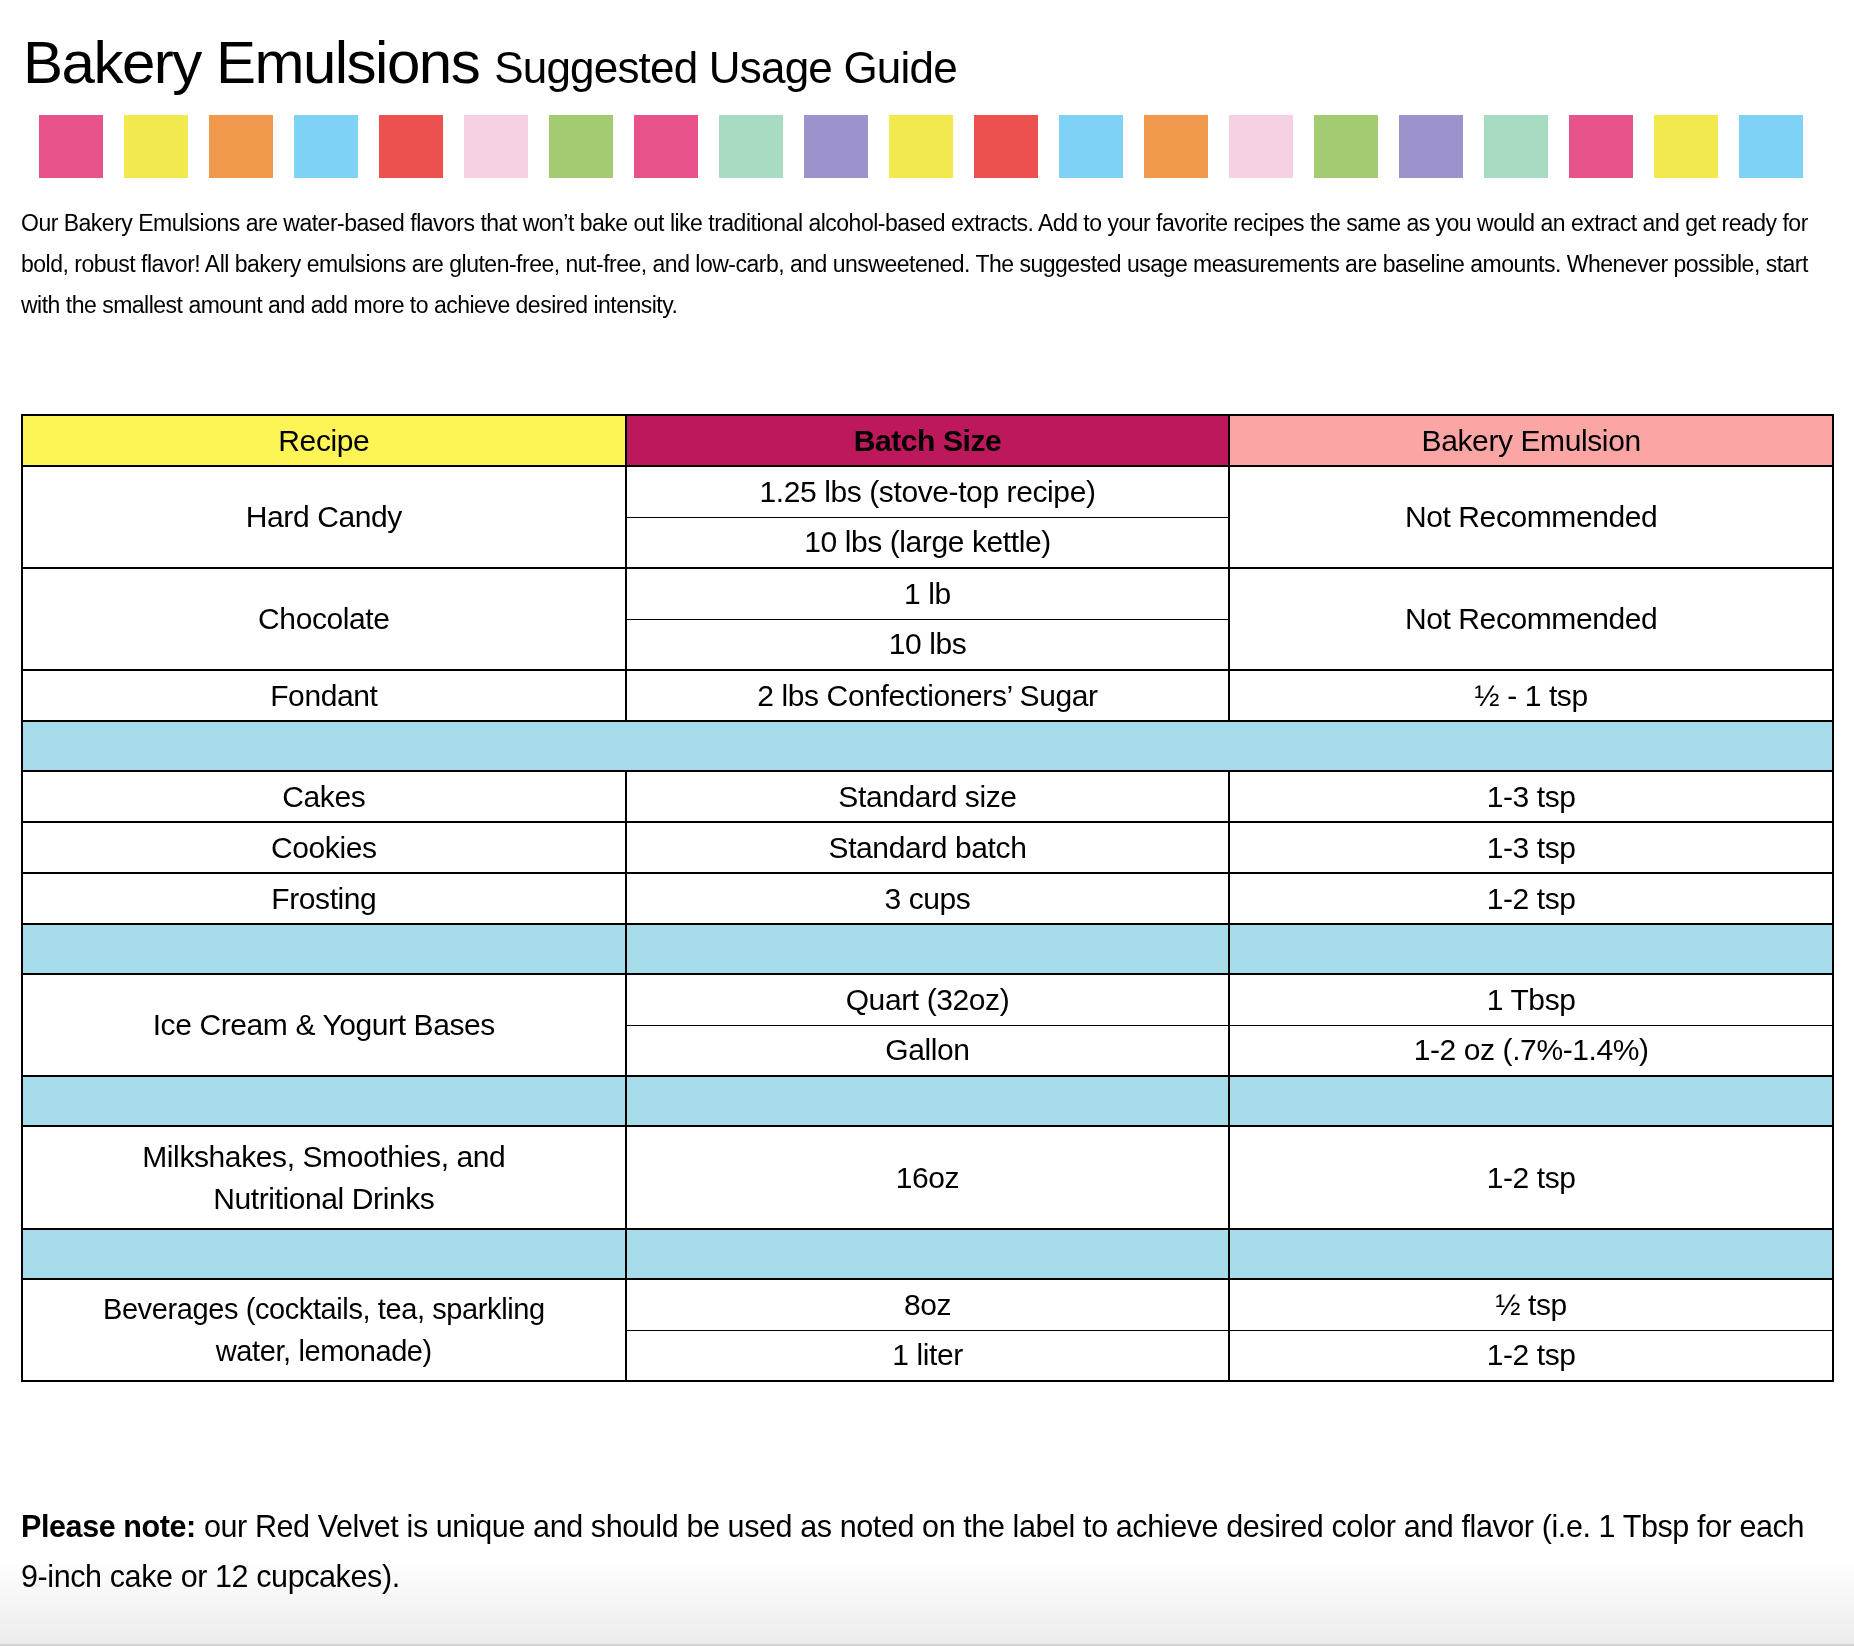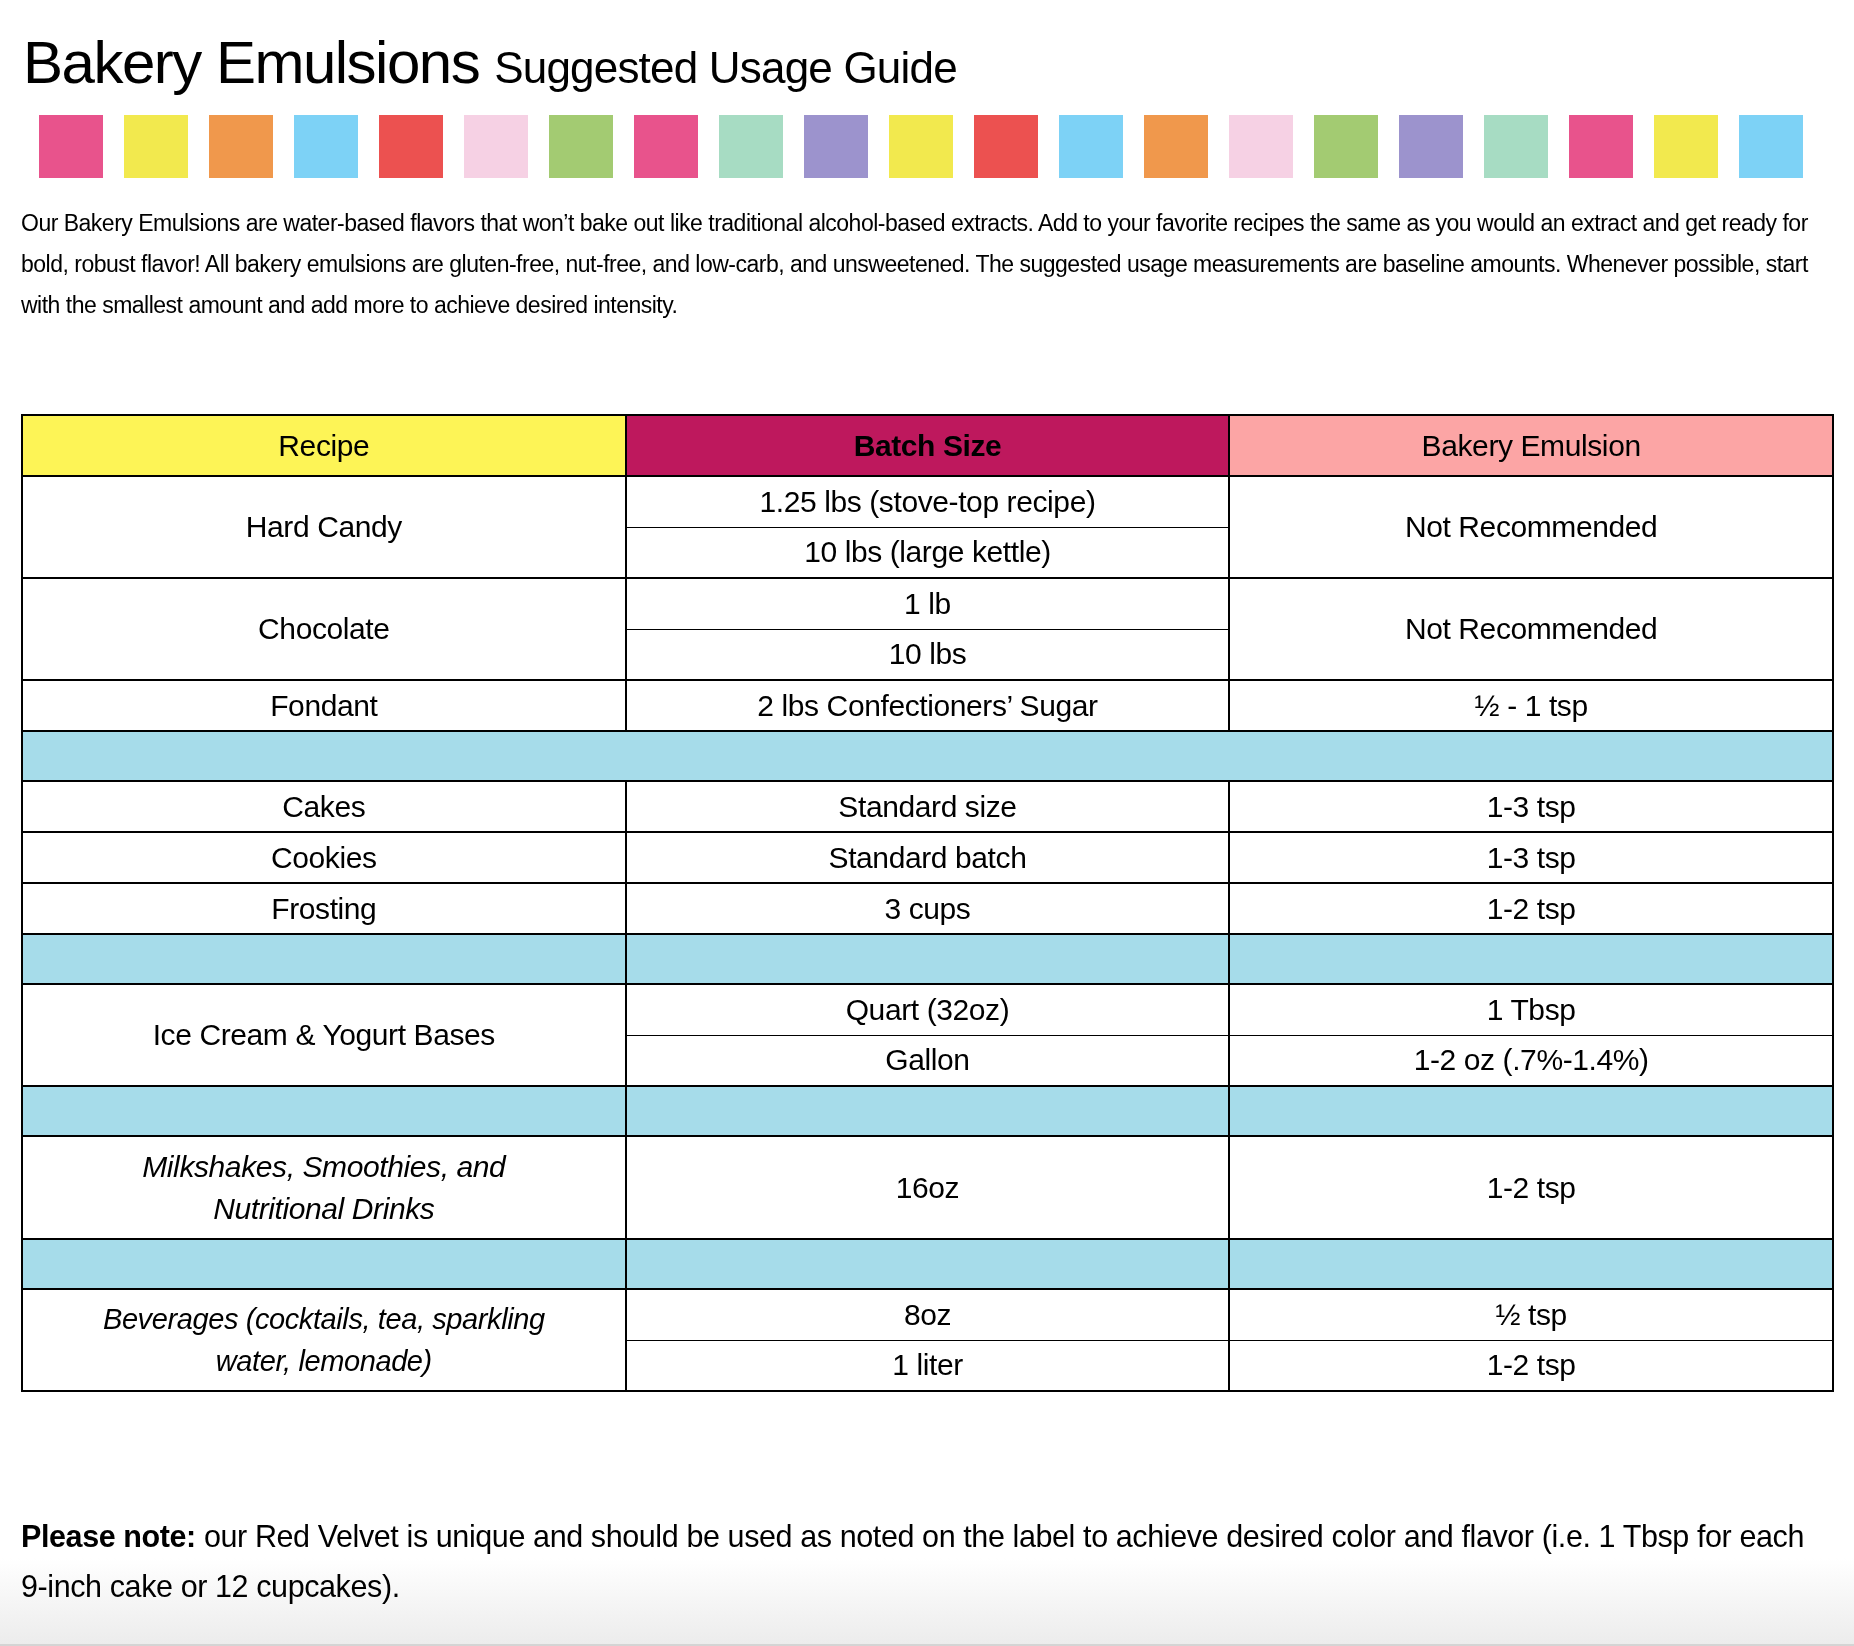--- a/index.html
+++ b/index.html
@@ -42,27 +42,27 @@
   th, td {
     border: 2px solid #000;
     text-align: center;
     vertical-align: middle;
     font-size: 30px;
     font-weight: 400;
     letter-spacing: -0.4px;
     padding: 0;
     overflow: hidden;
   }
-  thead tr { height: 61px; }
+  thead tr { height: 51px; }
   tbody tr { height: 51px; }
   tr.spacer { height: 50px; }
   tr.tall { height: 103px; }
   td.sb { border-bottom-width: 1px; margin-left: 40px; }
   td.st { border-top-width: 1px; }
-  td.wrap-cell { padding: 4px 70px; line-height: 42px; font-style: italic; }
+  td.wrap-cell { padding: 4px 70px; line-height: 42px; }
   td.bev { font-size: 29px; }
 
   
   .note {
     margin: 119px 0 14px 0;
     width: 1790px;
     font-size: 30.5px;
     line-height: 50px;
     letter-spacing: -0.4px;
   }

